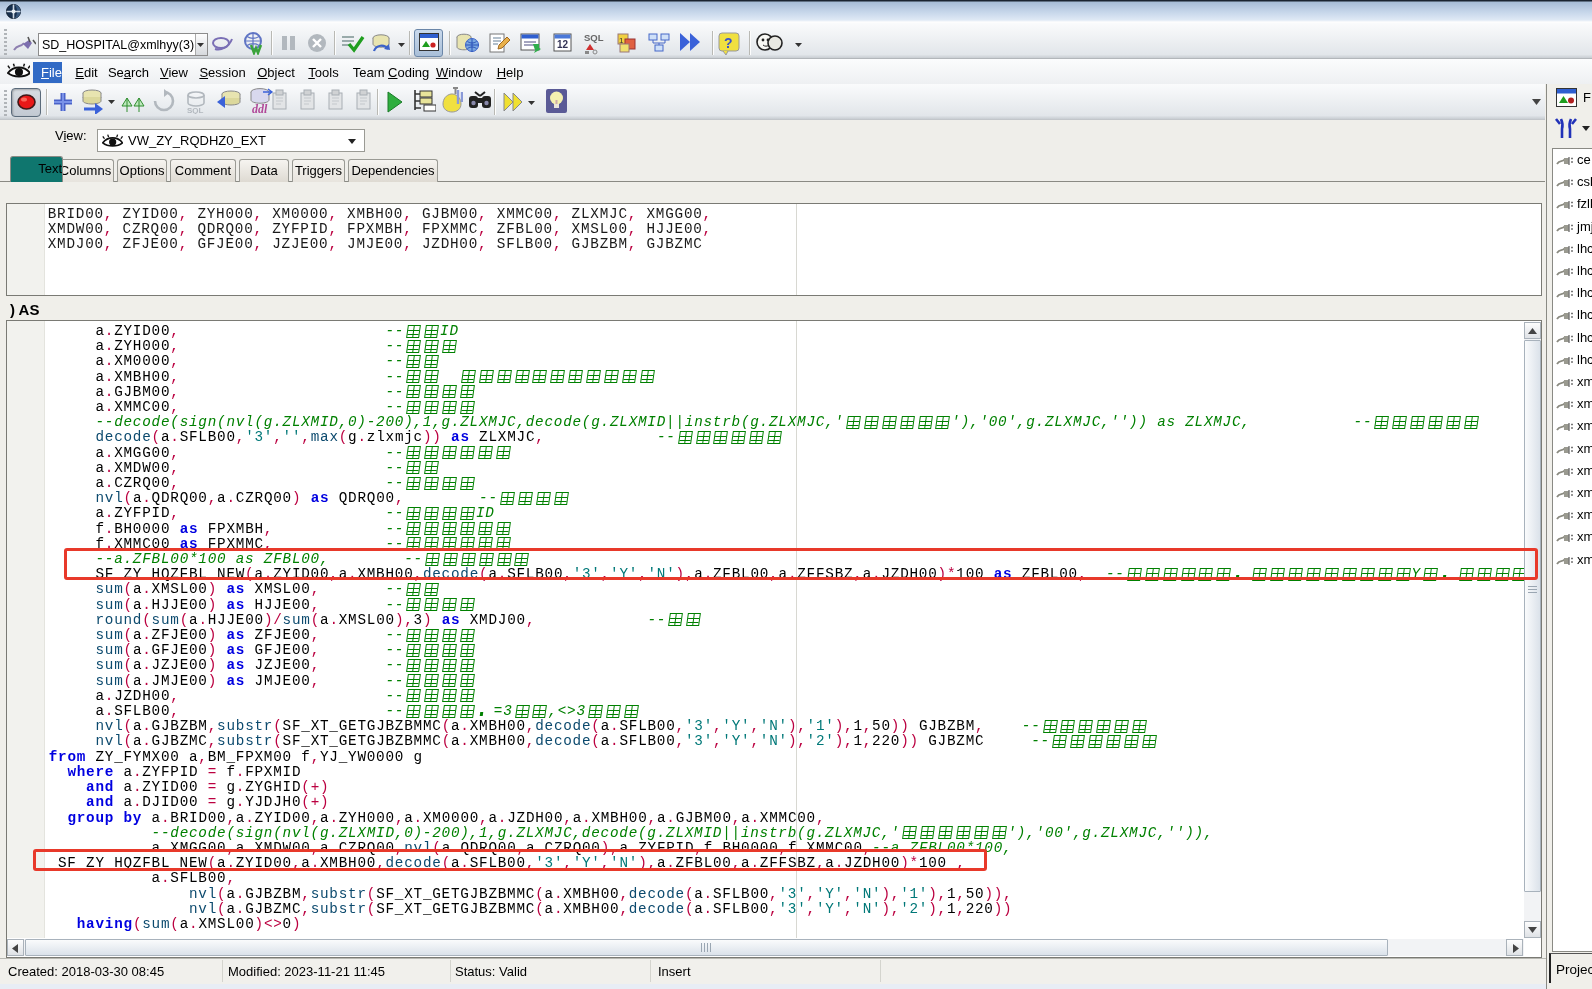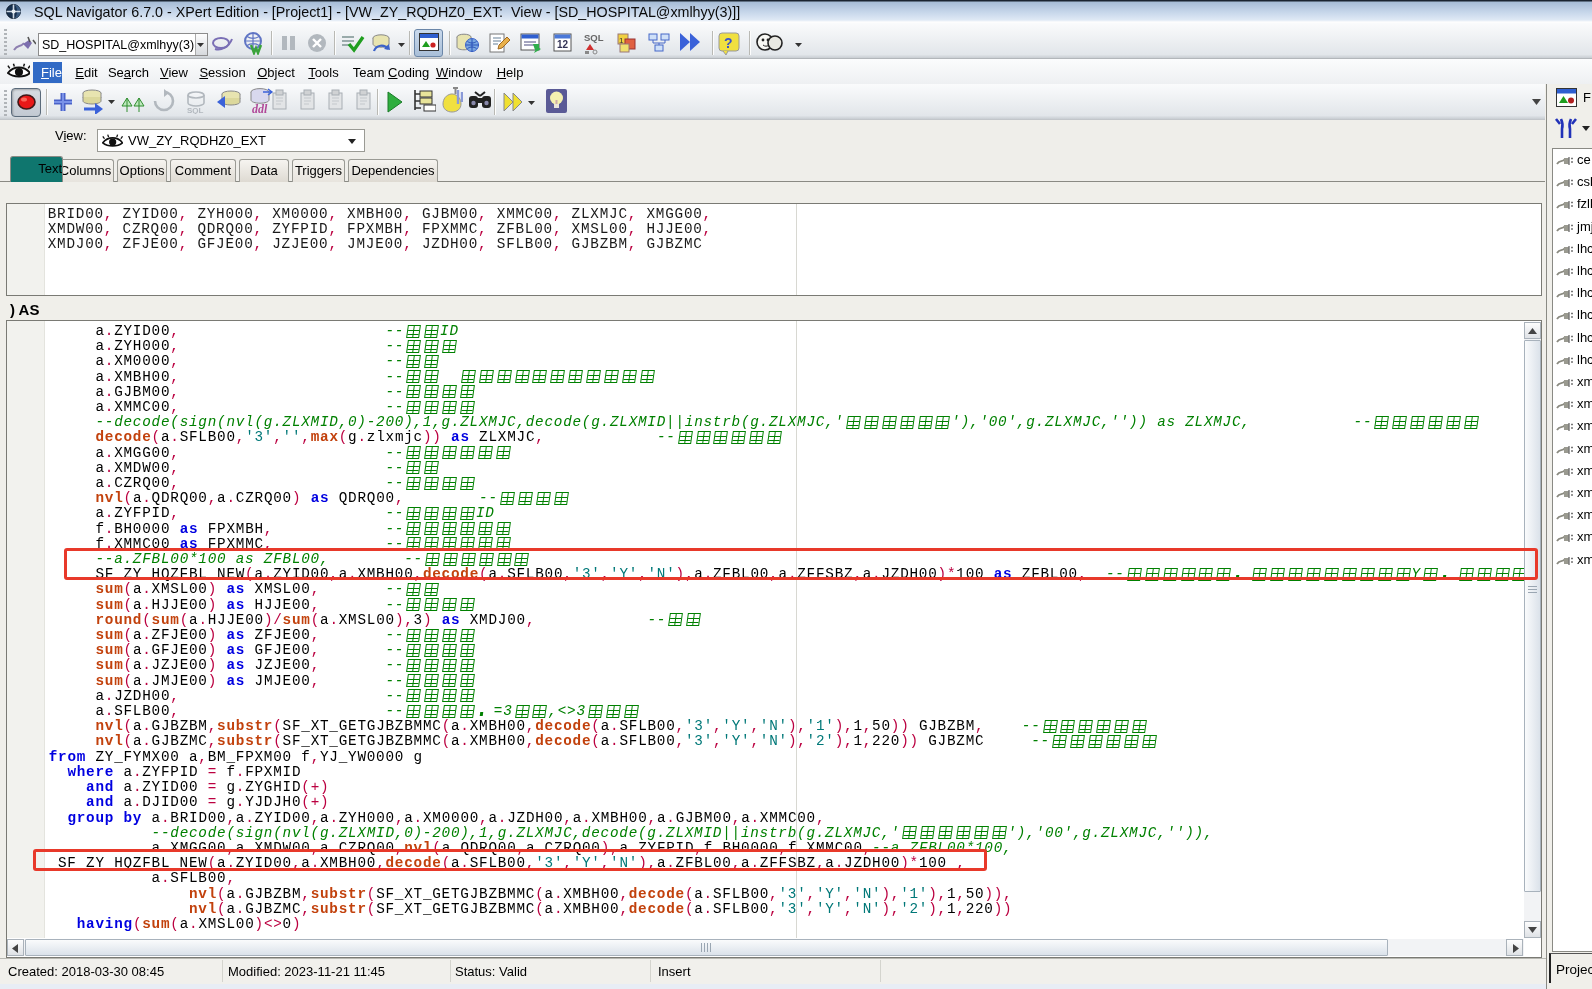--- a/index.html
+++ b/index.html
@@ -1,38 +1,37 @@
 <!DOCTYPE html>
 <html><head><meta charset="utf-8"><style>
 *{margin:0;padding:0;box-sizing:border-box}
 html,body{width:1592px;height:989px;overflow:hidden}
 #app{position:relative;width:1592px;height:989px;font-family:'Liberation Sans',sans-serif;background:#f0efea}
 pre{font:14.3px/15.2px 'Liberation Mono',monospace;letter-spacing:0.775px}
 pre b{font-weight:normal;font-style:normal}
 b.k{color:#0000e0;font-weight:bold}
-b.f{font-weight:bold;color:#c2410c}
+b.f{font-weight:normal;color:#0c4a6e}
 b.p{color:#bb0040}
 b.s{color:#007878}
 b.c{color:#008000;font-style:italic}
 i.cj,i.cp{display:inline-block;width:17.935px;height:12px;position:relative;vertical-align:-1.5px}
 i.cj::before{content:"";position:absolute;left:3px;top:0;width:11px;height:11px;border:1px solid;transform:skewX(-8deg);
 background:linear-gradient(currentColor 0 0) 0 4px/11px 1px no-repeat,linear-gradient(currentColor 0 0) 0 8px/11px 1px no-repeat,linear-gradient(currentColor 0 0) 5px 0/1px 11px no-repeat}
 i.cp::before{content:"";position:absolute;left:4px;top:7px;width:3px;height:4px;background:currentColor;transform:skewX(-8deg)}
 </style></head>
 <body>
 <div id="app">
 
 <div style="position:absolute;left:0;top:0;width:1592px;height:23px;background:linear-gradient(180deg,#1a2430 0,#1a2430 1px,#a6bcd6 2px,#c6d6ea 12px,#dfe9f5 20px,#fdfdfd 22px)"></div>
 <svg style="position:absolute;left:6px;top:4px;" width="15" height="15" viewBox="0 0 15 15">
       <circle cx="7.5" cy="7.5" r="7" fill="#18304e" stroke="#0a1828"></circle>
       <path d="M7.5 .5 a7 7 0 0 1 0 14 a3.5 7 0 0 0 0 -14" fill="#3a5a80"></path>
       <path d="M.5 7.5 h14 M7.5 .5 v14" stroke="#cdd8e4" stroke-width="1.6"></path>
       <circle cx="7.5" cy="7.5" r="2" fill="#e8eef4"></circle>
     </svg>
-<div style="position:absolute;left:34px;top:4px;font:14.3px/17px 'Liberation Sans',sans-serif;color:#0a0a0a">SQL Navigator 6.7.0 - XPert Edition - [Project1] - [VW_ZY_RQDHZ0_EXT:&nbsp; View - [SD_HOSPITAL@xmlhyy(3)]]</div>
 
 <div style="position:absolute;left:0;top:23px;width:1592px;height:36px;background:linear-gradient(#fafbfc,#e2e6ea 90%,#c8cdd2);border-bottom:1px solid #b2b6ba"></div>
 <div style="position:absolute;left:4px;top:29px;width:3px;height:26px;background:repeating-linear-gradient(180deg,#b0b4b8 0 2px,transparent 2px 4px)"></div>
     <svg style="position:absolute;left:12px;top:34px;" width="24" height="20" viewBox="0 0 24 20">
       <path d="M2 16 C6 10 8 14 12 9" stroke="#8d7fb0" stroke-width="2" fill="none"></path>
       <path d="M11 10 l6 -4 l3 3 l-4 6 z" fill="#7d6faf"></path>
       <path d="M16 3 l2 5 M21 6 l3 4" stroke="#555" stroke-width="1.6"></path>
     </svg>
     <div style="position:absolute;left:38px;top:33px;width:170px;height:23px;background:#fff;border:1px solid #8c8c8c"></div>
     <div style="position:absolute;left:42px;top:38px;font:12.5px/15px 'Liberation Sans',sans-serif;color:#000">SD_HOSPITAL@xmlhyy(3)</div>

